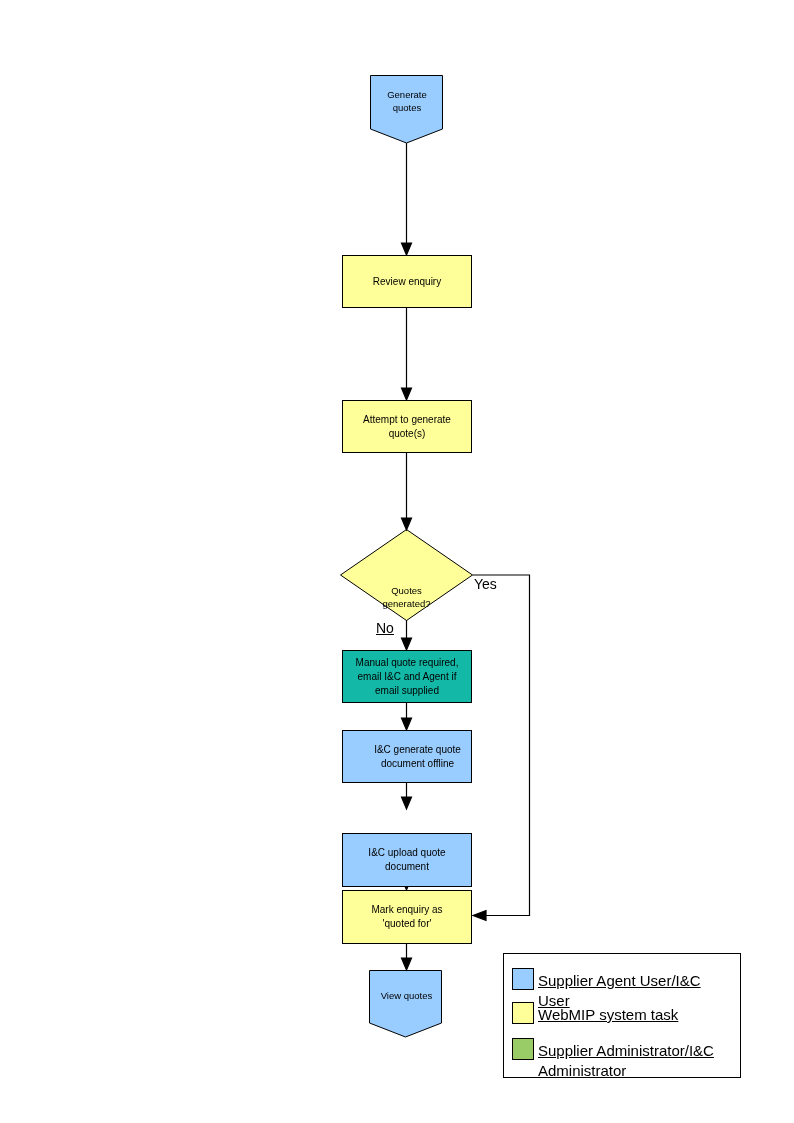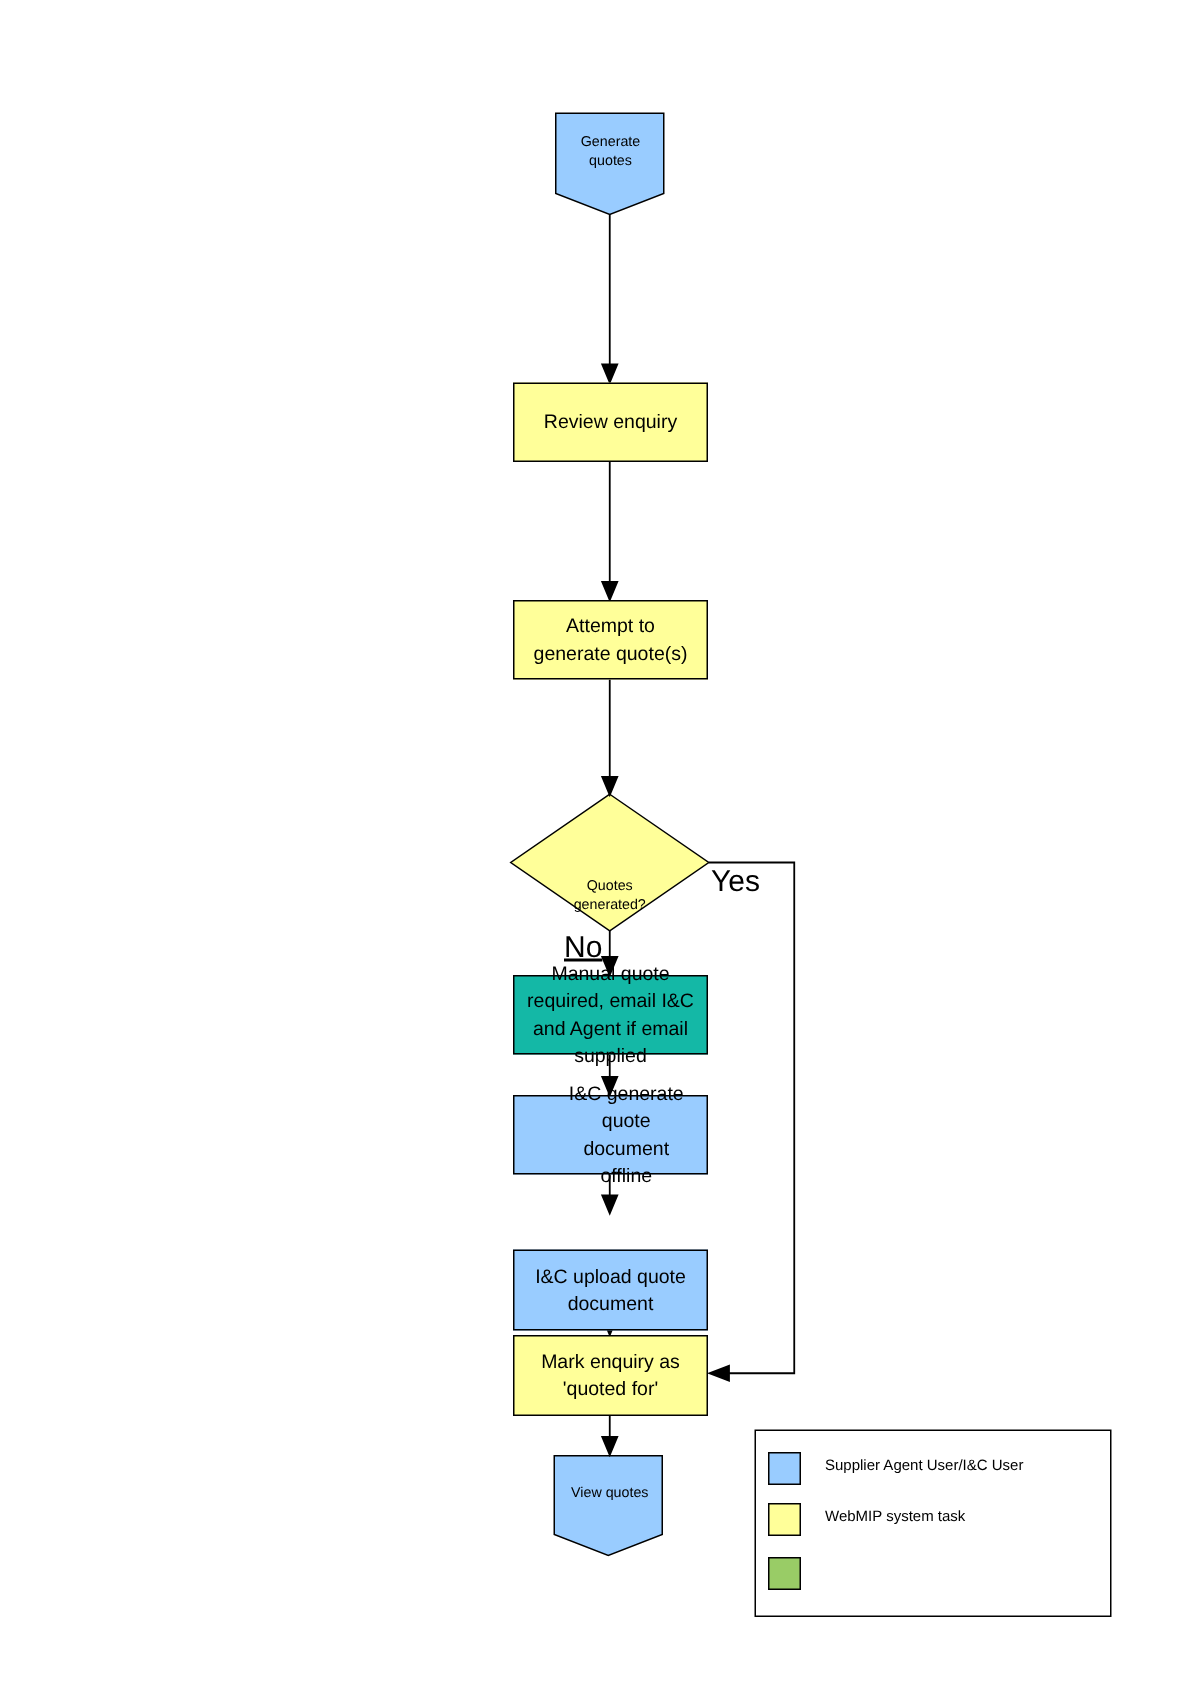--- a/index.html
+++ b/index.html
@@ -25,42 +25,42 @@
     pointer-events: none;
   }
   .node {
     position: absolute;
     box-sizing: border-box;
     border: 1px solid #000000;
     display: flex;
     align-items: center;
     justify-content: center;
     text-align: center;
-    font-size: 13px;
+    font-size: 10px;
     line-height: 1.4;
     padding: 2px 10px;
   }
   .node-review   { left: 342px; top: 255px; width: 130px; height: 53px; }
   .node-attempt  { left: 342px; top: 400px; width: 130px; height: 53px; }
   .node-manual   { left: 342px; top: 650px; width: 130px; height: 53px; padding: 2px 4px; }
   .node-icgen    { left: 342px; top: 730px; width: 130px; height: 53px; }
   .node-icupload { left: 342px; top: 833px; width: 130px; height: 54px; }
   .node-mark     { left: 342px; top: 890px; width: 130px; height: 54px; padding: 2px 12px; }
   .shape-label {
     position: absolute;
     text-align: center;
     font-size: 9.5px;
     line-height: 1.4;
   }
   .label-start    { left: 374px; top: 88px;  width: 66px;  }
   .label-decision { left: 371px; top: 584px; width: 71px;  }
   .label-end      { left: 369px; top: 989px; width: 75px;  }
   .branch-label {
     position: absolute;
-    font-size: 20px;
+    font-size: 14px;
     line-height: 1.1;
   }
   .label-yes { left: 474px; top: 577px; }
   .label-no  { left: 376px; top: 621px; text-decoration: underline; }
   .legend {
     position: absolute;
     left: 503px;
     top: 953px;
     width: 238px;
     height: 125px;
@@ -78,25 +78,26 @@
   .legend-row-2 { top: 48px; }
   .legend-row-3 { top: 84px; }
   .legend-swatch {
     width: 22px;
     height: 22px;
     box-sizing: border-box;
     border: 1px solid #000000;
     flex: 0 0 auto;
   }
   .legend-label {
-    margin-left: 16px;
-    font-size: 10px;
+    margin-left: 4px;
+    font-size: 15px;
     line-height: 1.35;
     width: 178px;
     padding-top: 3px;
+    text-decoration: underline;
   }
 </style>
 </head>
 <body>
 
 <div class="page">
 
   <svg class="connector-layer" viewBox="0 0 794 1123">
 
     <path d="M370.5,75.5 L442.5,75.5 L442.5,129 L406.5,143 L370.5,129 Z" stroke="#000" stroke-width="1" style="fill: rgb(153, 204, 255);"></path>
@@ -170,16 +171,17 @@
     <div class="legend-row legend-row-1">
       <div class="legend-swatch" style="background-color: rgb(153, 204, 255);"></div>
       <div class="legend-label">Supplier Agent User/I&amp;C User</div>
     </div>
     <div class="legend-row legend-row-2">
       <div class="legend-swatch" style="background-color: rgb(255, 255, 153);"></div>
       <div class="legend-label">WebMIP system task</div>
     </div>
     <div class="legend-row legend-row-3">
       <div class="legend-swatch" style="background-color: rgb(153, 204, 102);"></div>
+      <div class="legend-label">Supplier Administrator/I&amp;C Administrator</div>
     </div>
   </div>
 
 </div>
 
 </body></html>

